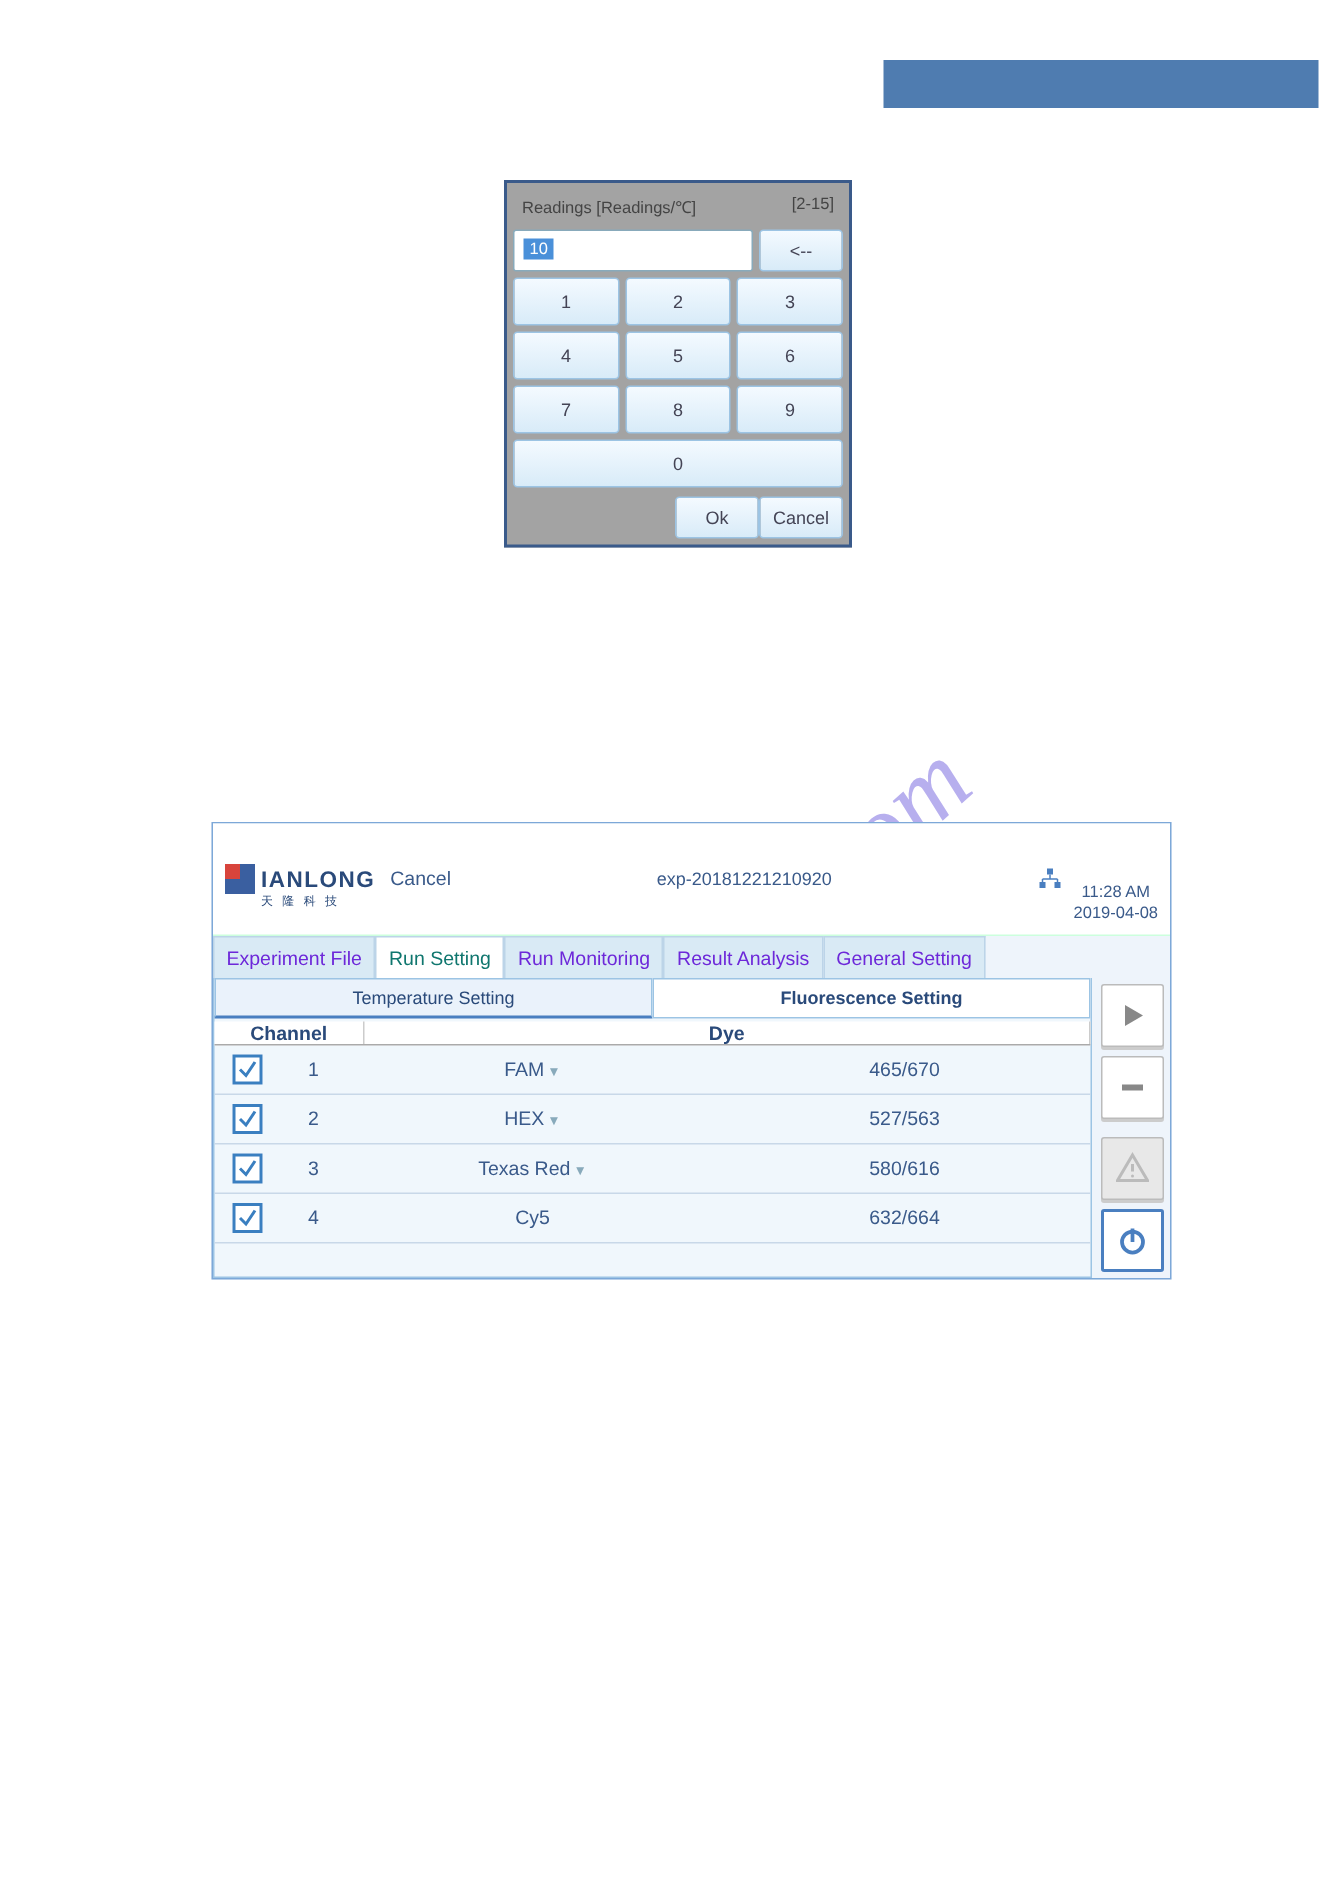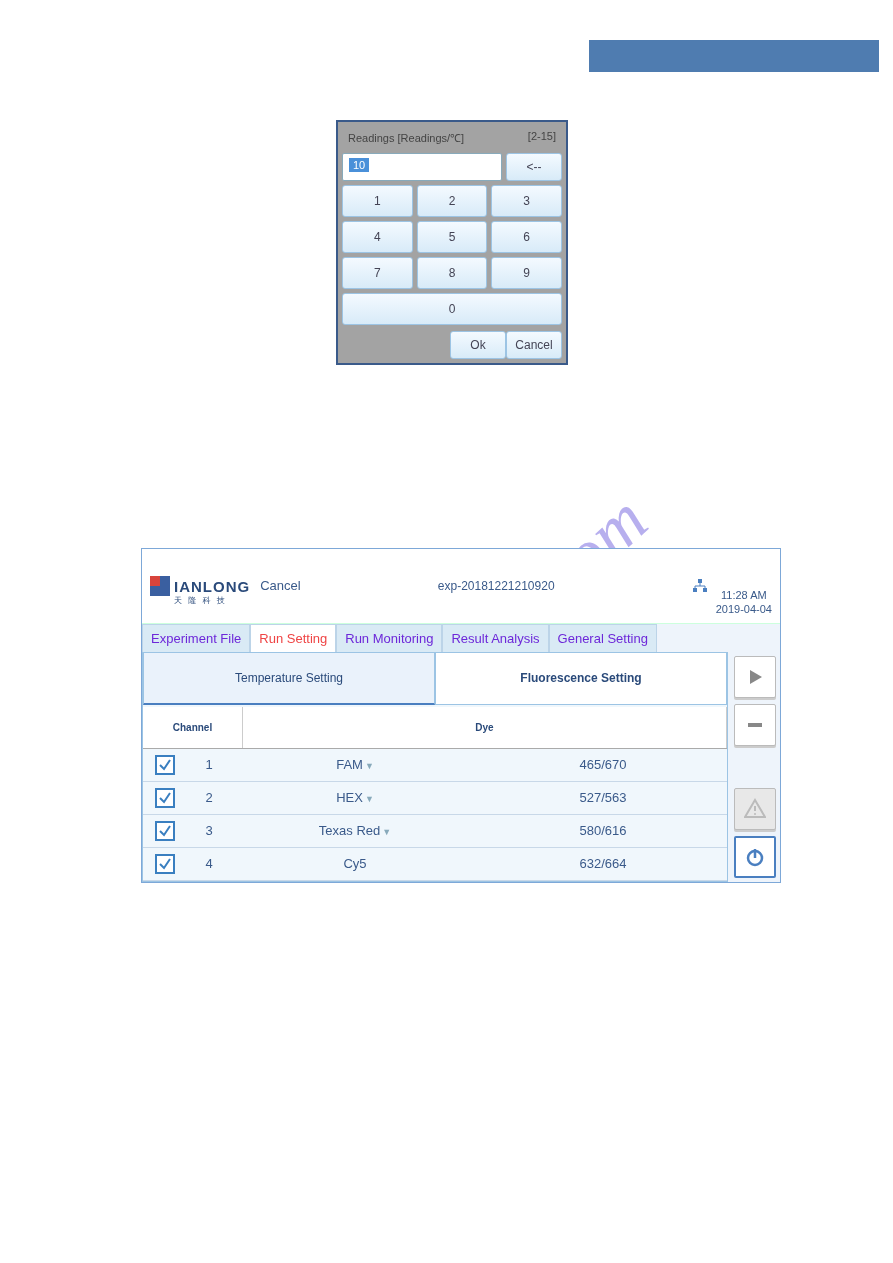--- a/index.html
+++ b/index.html
@@ -24,30 +24,30 @@
     .logo-square { display: flex; flex-wrap: wrap; width: 20px; height: 20px; }
     .lsq { width: 10px; height: 10px; }
     .logo-text { font-weight: bold; color: #2a4a7a; font-size: 15px; margin-left: 4px; letter-spacing: 1px; margin-top: 13px; }
     .logo-cn { font-size: 8px; color: #2a4a7a; margin-left: 4px; letter-spacing: 2px; }
     .status-ready { margin-left: 10px; color: #3a5a8a; font-size: 13px; }
     .exp-name { flex: 1; text-align: center; color: #3a5a8a; font-size: 12px; }
     .net-icon { width: 16px; height: 16px; margin-right: 8px; }
     .time-block { text-align: center; color: #3a5a8a; font-size: 11px; line-height: 1.3; margin-top: 33px; }
     .tabs-main { display: flex; }
     .tab { padding: 6px 8px; font-size: 13px; color: #6d28d9; background: #d9eaf5; border: 1px solid #bcd4e8; border-bottom: none; cursor: pointer; }
-    .tab.active { background: #fff; color: #ef4444; font-weight: 500; }
+    .tab.active { background: #fff; color: #0f766e; font-weight: 500; }
     .content-area { display: flex; }
     .main-panel { flex: 1; border: 1px solid #9cc4e4; border-top: none; background: #f0f7fc; }
     .subtabs { display: flex; }
-    .subtab { flex: 1; text-align: center; padding: 18px; font-size: 12px; color: #2a4a7a; background: #cde4f5; border: 1px solid #9cc4e4; cursor: pointer; }
+    .subtab { flex: 1; text-align: center; padding: 5px; font-size: 12px; color: #2a4a7a; background: #cde4f5; border: 1px solid #9cc4e4; cursor: pointer; }
     .subtab.inactive { background: #eaf2fb; border-bottom: 2px solid #4a7fc0; }
     .subtab.active { background: #fff; font-weight: bold; }
     .fl-table { width: 100%; margin-top: 2px; }
     .fl-header { display: flex; background: #fff; border-bottom: 1px solid #aaa; }
-    .fl-cell { padding: 15px 4px; text-align: center; font-size: 10px; color: #2a4a7a; font-weight: bold; }
+    .fl-cell { padding: 0 4px; text-align: center; font-size: 13px; color: #2a4a7a; font-weight: bold; }
     .fl-ch { width: 100px; border-right: 1px solid #ccc; }
     .fl-dye { flex: 1; border-right: 1px solid #ccc; }
     .fl-ee { flex: 1; }
     .fl-row { display: flex; align-items: center; border-bottom: 1px solid #c8d8e8; padding: 6px 0; }
     .cb { width: 20px; height: 20px; border: 2px solid #3a7fc0; background: #fff; margin: 0 12px; display: flex; align-items: center; justify-content: center; }
     .cb svg { width: 14px; height: 14px; }
     .ch-num { width: 44px; text-align: center; color: #3a5a8a; font-size: 13px; }
     .dye-val { flex: 1; text-align: center; color: #3a5a8a; font-size: 13px; }
     .dye-ddl { font-size: 9px; color: #8ab; margin-left: 2px; }
     .ee-val { flex: 1; text-align: center; color: #3a5a8a; font-size: 13px; }
@@ -122,21 +122,21 @@
       <rect x="6" y="1" width="4" height="4" fill="#4a7fc0"></rect>
       <rect x="1" y="10" width="4" height="4" fill="#4a7fc0"></rect>
       <rect x="11" y="10" width="4" height="4" fill="#4a7fc0"></rect>
       <line x1="8" y1="5" x2="8" y2="8" stroke="#4a7fc0" stroke-width="1"></line>
       <line x1="3" y1="8" x2="13" y2="8" stroke="#4a7fc0" stroke-width="1"></line>
       <line x1="3" y1="8" x2="3" y2="10" stroke="#4a7fc0" stroke-width="1"></line>
       <line x1="13" y1="8" x2="13" y2="10" stroke="#4a7fc0" stroke-width="1"></line>
     </svg>
     <div class="time-block">
       <div>11:28 AM</div>
-      <div>2019-04-04</div>
+      <div>2019-04-08</div>
     </div>
   </div>
   <div class="tabs-main">
     <div class="tab">Experiment File</div>
     <div class="tab active">Run Setting</div>
     <div class="tab">Run Monitoring</div>
     <div class="tab">Result Analysis</div>
     <div class="tab">General Setting</div>
   </div>
   <div class="content-area">

